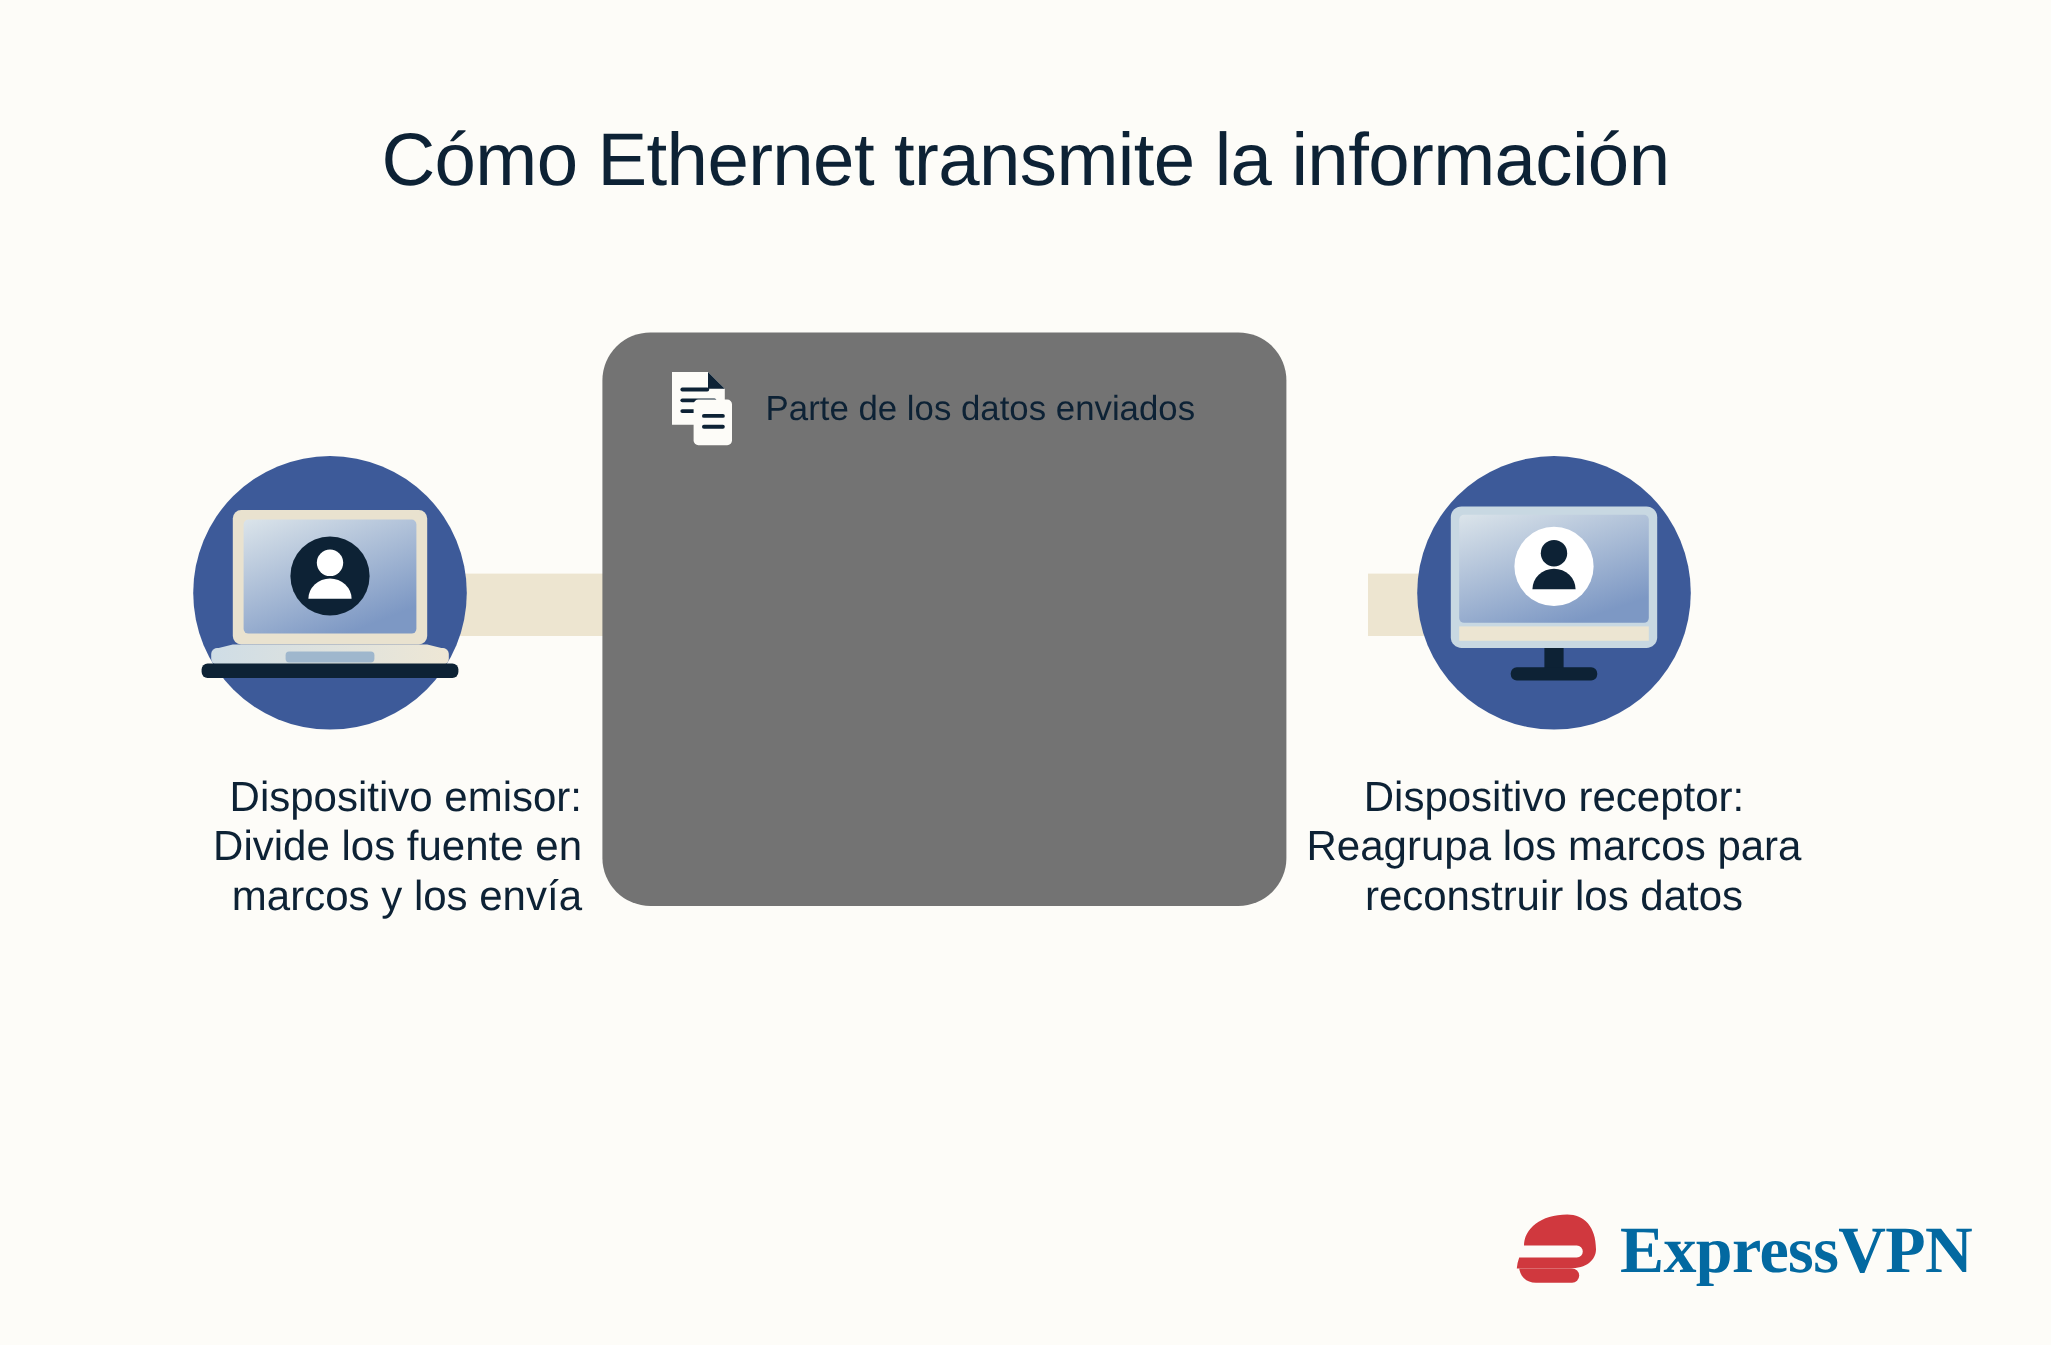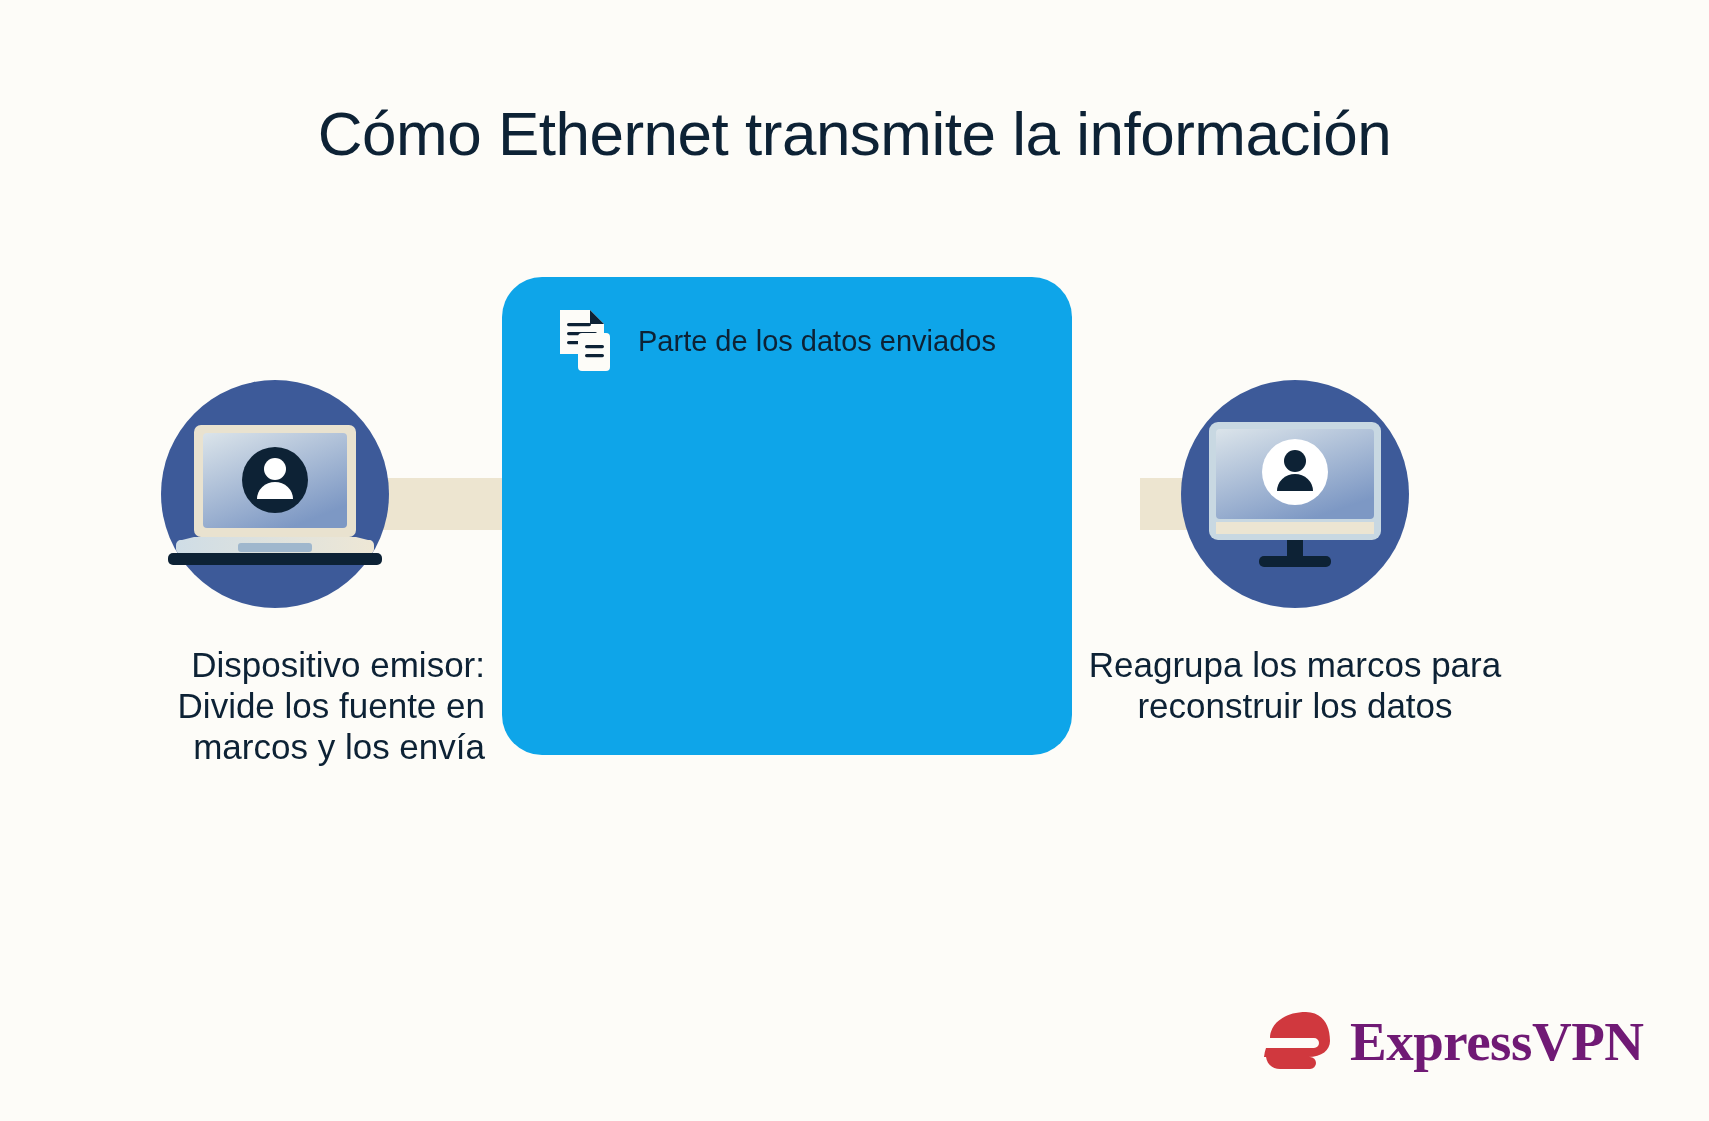--- a/index.html
+++ b/index.html
@@ -58,21 +58,21 @@
 
   
   .laptop{position:absolute;left:50%;top:50%;transform:translate(-50%,-50%);}
   .monitor{position:absolute;left:50%;top:50%;transform:translate(-50%,-50%);}
 
   
   .panel{
     position:absolute;
     left:502px;top:277px;
     width:570px;height:478px;
-    background:#0ea5e9;
+    background:#737373;
     border-radius:40px;
   }
   .panel-row{
     position:absolute;
     display:flex;
     align-items:center;
     left:44px;
     width:490px;
   }
   .row-icon{
@@ -97,21 +97,21 @@
     position:absolute;
     left:1262px;top:1008px;
     display:flex;
     align-items:center;
   }
   .logo-mark{width:74px;height:66px;flex:0 0 74px;}
   .logo-word{
     font-family:"Liberation Serif", serif;
     font-size:55px;
     font-weight:700;
-    color:#701a75;
+    color:#0369a1;
     letter-spacing:-0.5px;
     margin-left:14px;
     line-height:1;
   }
 </style>
 </head>
 <body>
 
 <div class="title">Cómo Ethernet transmite la información</div>
 
@@ -169,20 +169,21 @@
 
       <rect x="92" y="126" width="16" height="17" fill="#0d2235"></rect>
       <rect x="64" y="142" width="72" height="11" rx="5" fill="#0d2235"></rect>
 
       <circle cx="100" cy="58" r="33" fill="#ffffff"></circle>
       <circle cx="100" cy="47" r="11" fill="#0d2235"></circle>
       <path d="M82 77 a18 17 0 0 1 36 0 z" fill="#0d2235"></path>
     </svg>
   </div>
   <div class="device-caption">
+    <span class="lead">Dispositivo receptor:</span>
     <span class="body">Reagrupa los marcos para reconstruir los datos</span>
   </div>
 </div>
 
 <div class="panel">
 
   <div class="panel-row" id="row-1">
     <div class="row-icon">
       <svg width="62" height="68" viewBox="0 0 62 68">
         <path d="M4 3 h30 l14 14 v30 h-44 z" fill="#fdfcf8" rx="3"></path>

